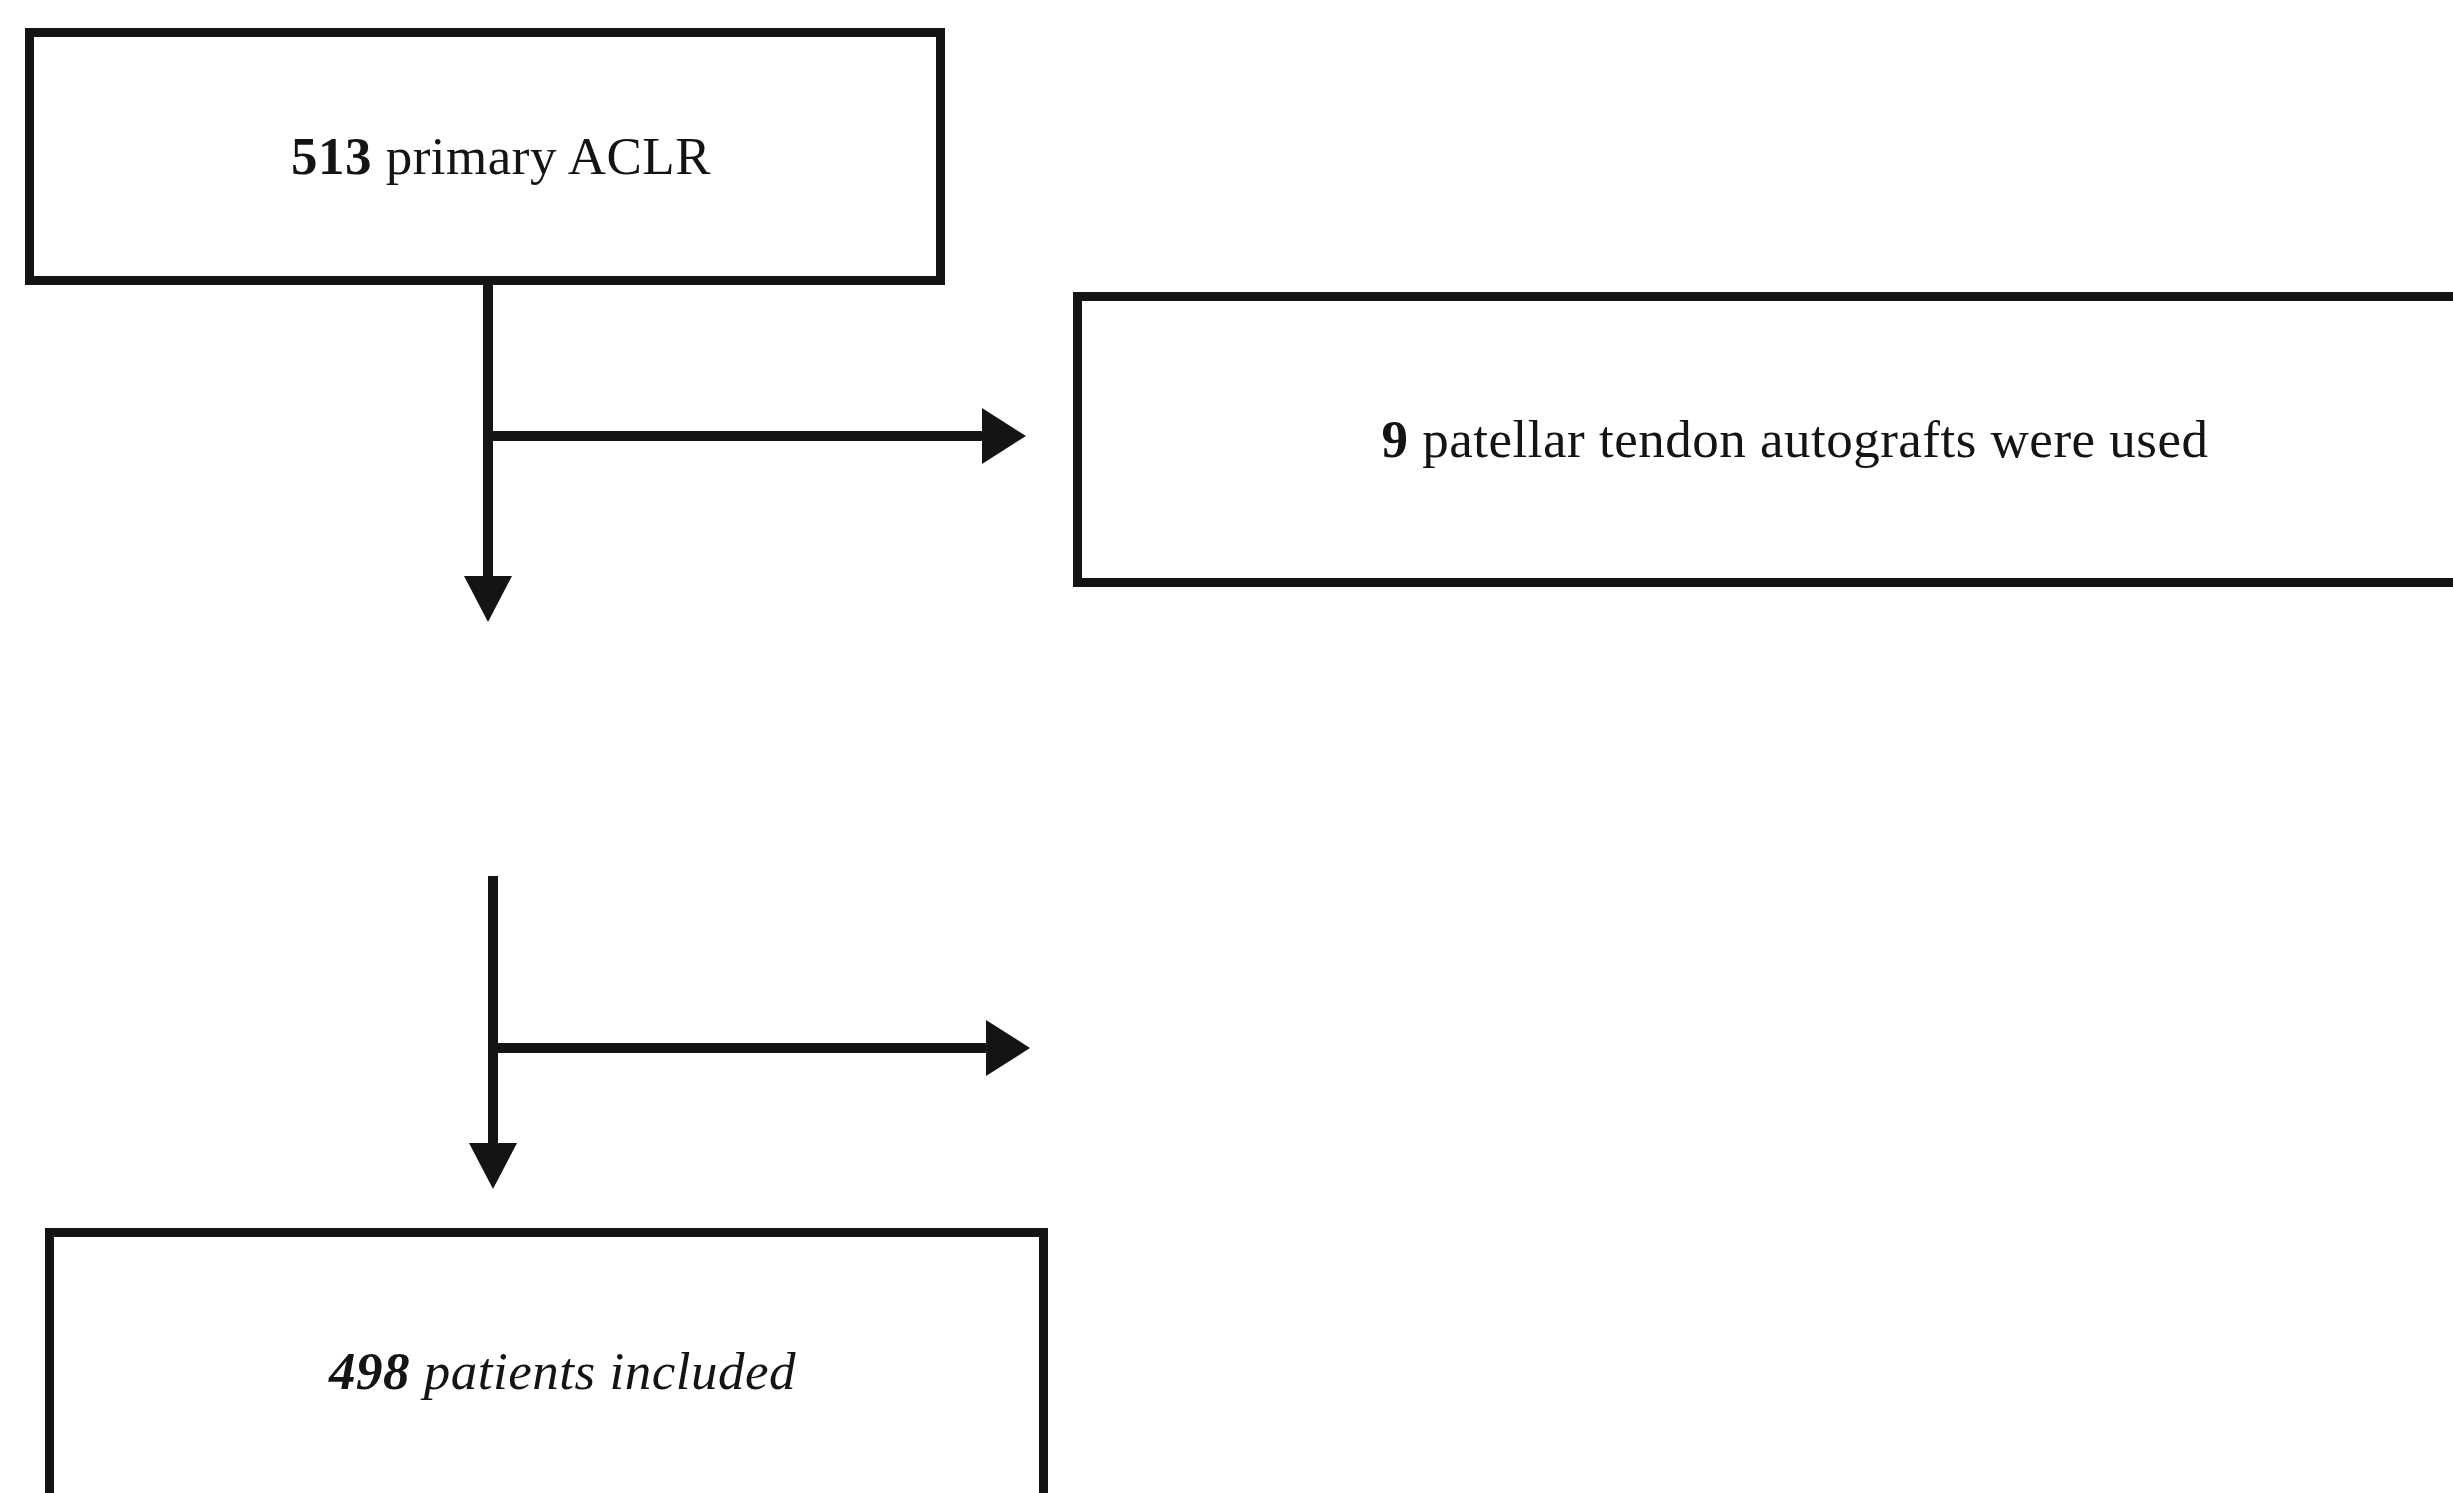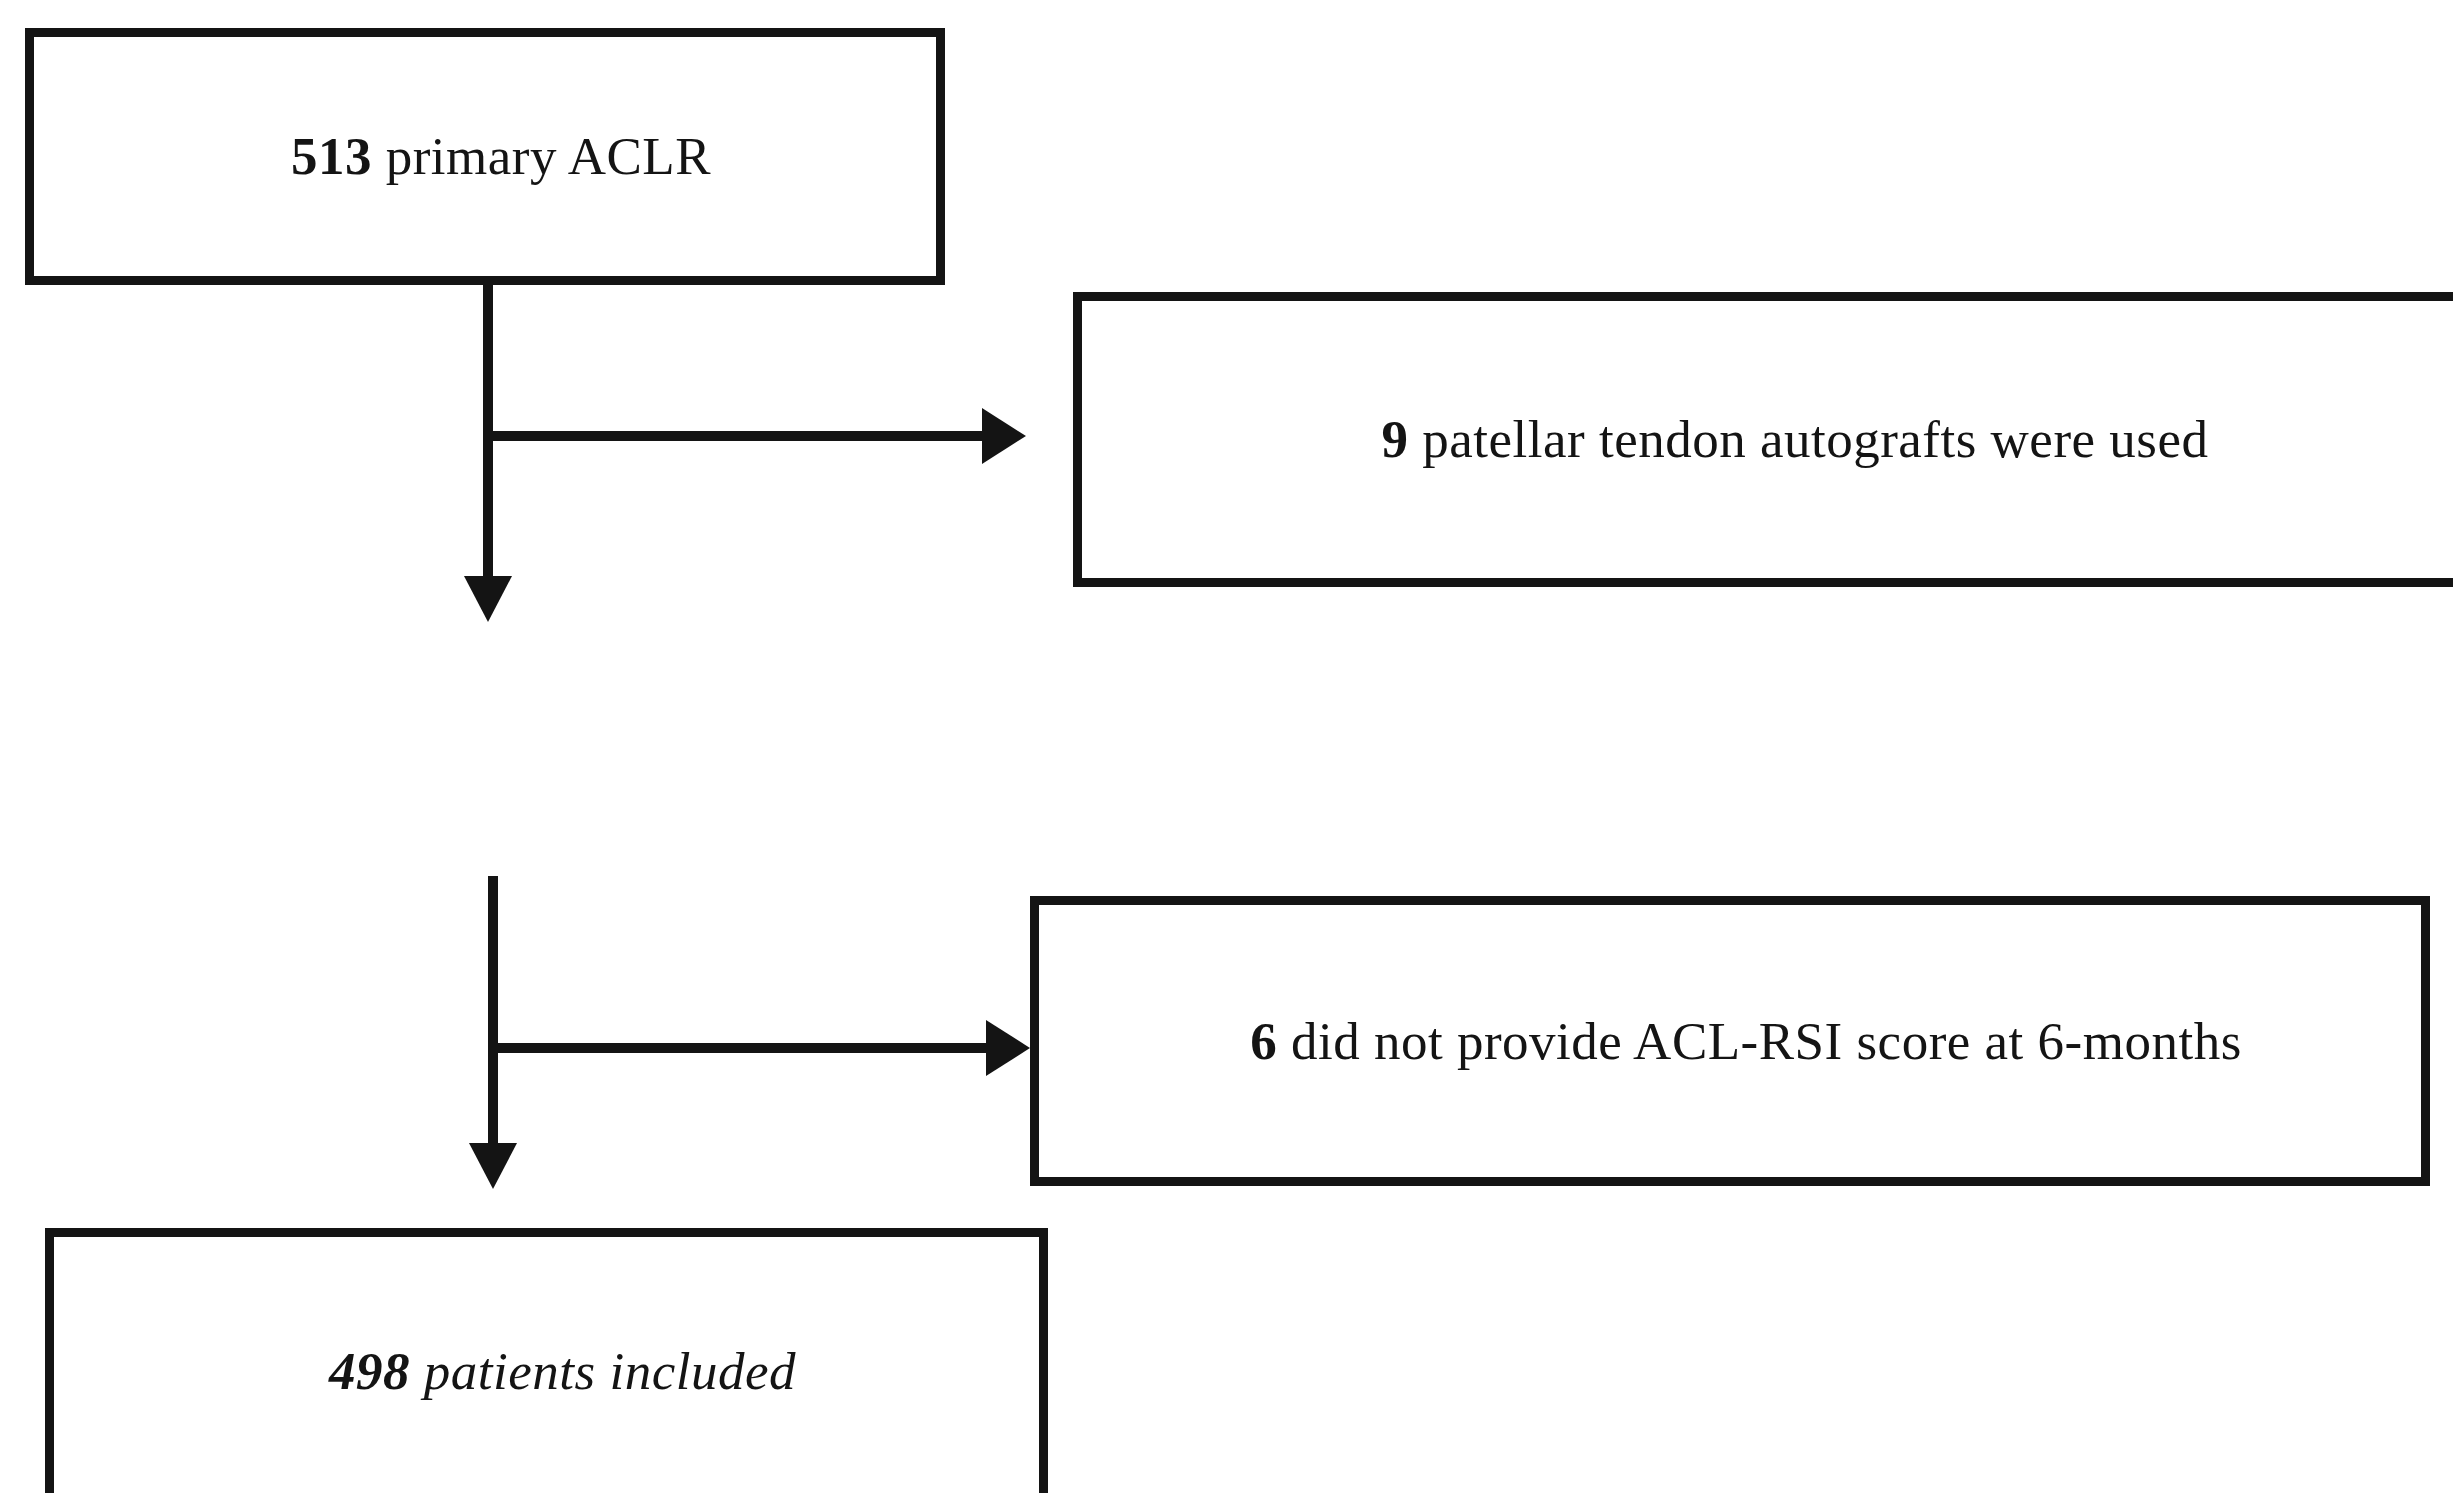--- a/index.html
+++ b/index.html
@@ -94,26 +94,20 @@
       <span>patellar tendon autografts were used</span>
     </div>
   </div>
 
 
   <div class="connector" id="trunk-2"></div>
   <div class="connector" id="branch-2"></div>
   <div class="arrowhead right" id="arrow-right-2"></div>
   <div class="arrowhead down" id="arrow-down-2"></div>
 
-  <div class="flow-box" id="box-6">
-    <div>
-      <span class="num">6</span>
-      <span>did not provide ACL-RSI score at 6-months</span>
-    </div>
-  </div>
 
   <div class="flow-box" id="box-498">
     <div>
       <span class="num">498</span>
       <span>patients included</span>
     </div>
   </div>
 
 </div>
 

